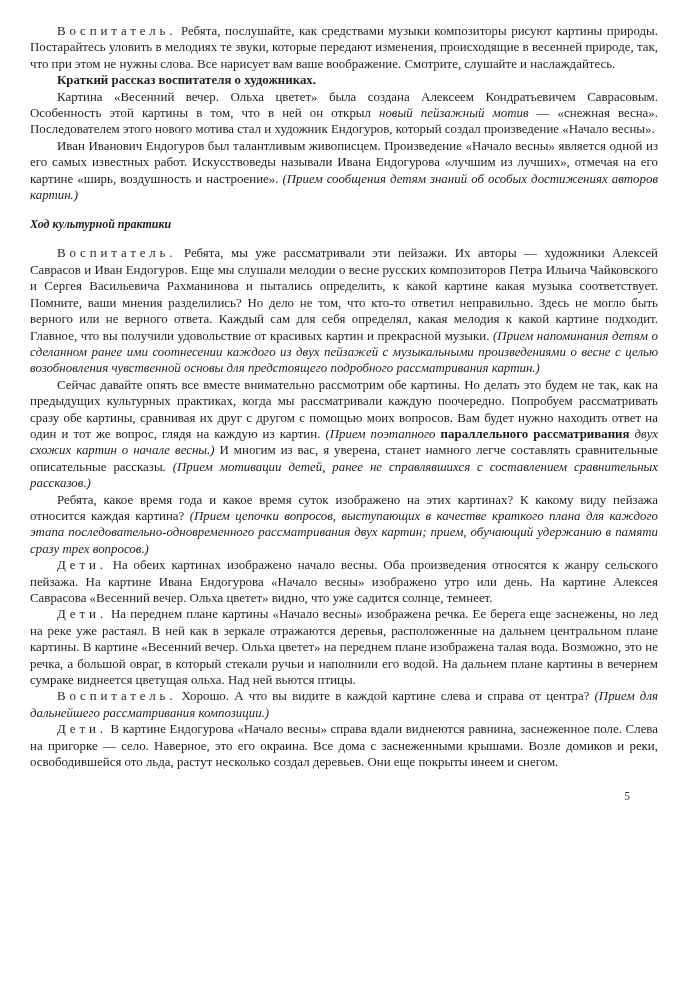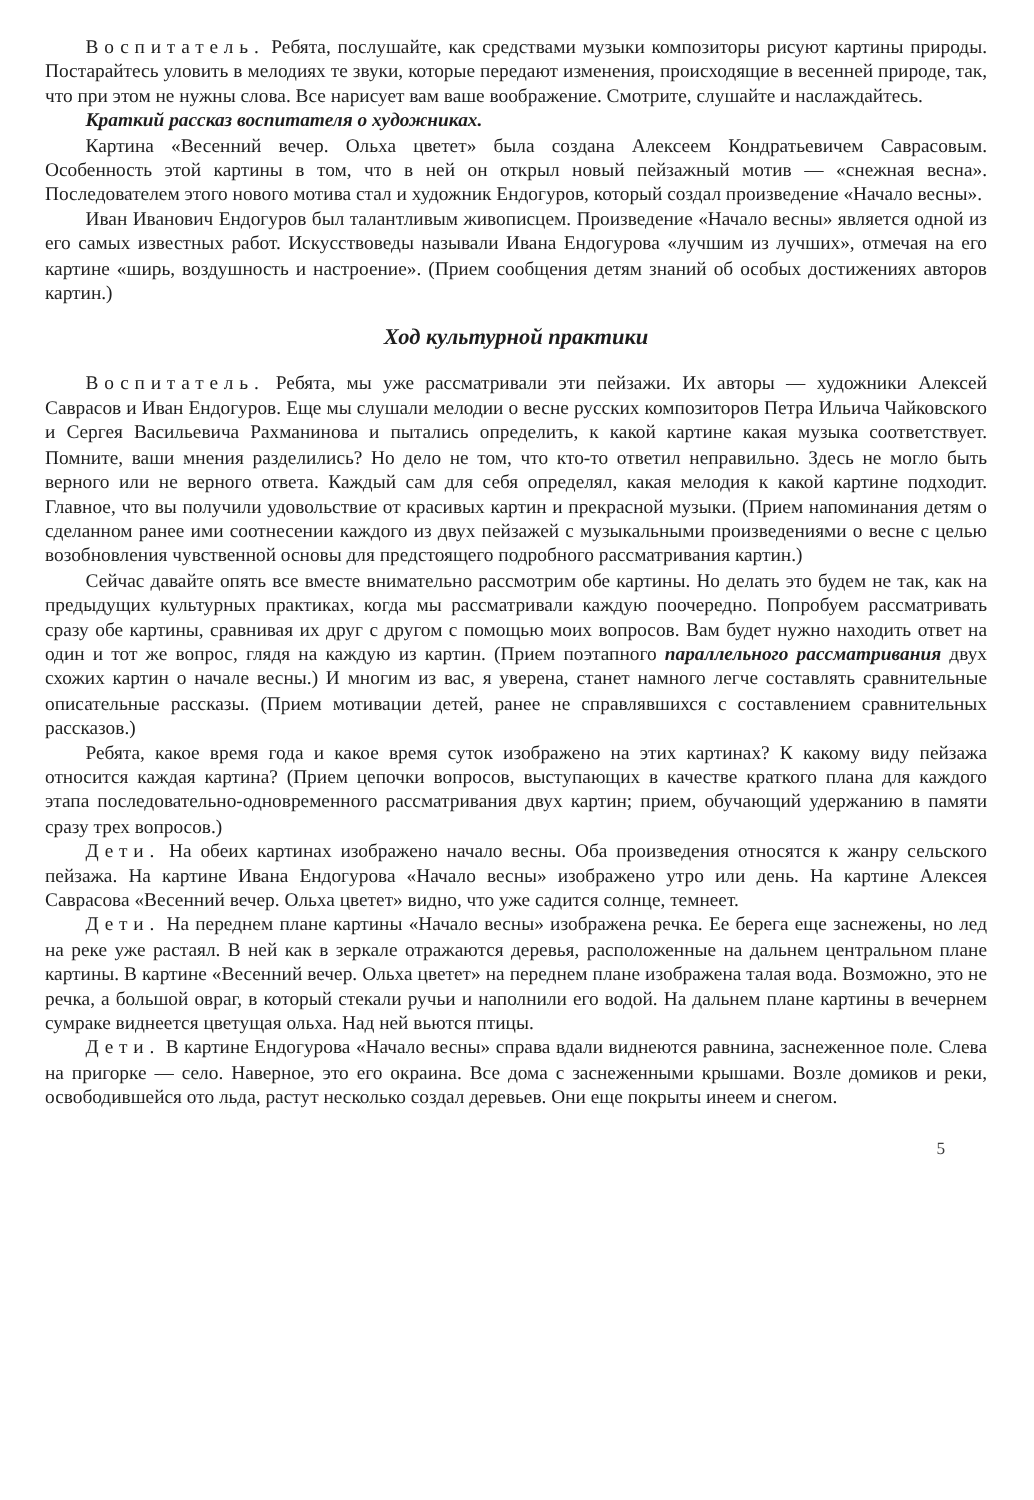--- a/index.html
+++ b/index.html
@@ -26,27 +26,27 @@
     text-align: justify;
   }
   .para {
     margin: 0;
     text-indent: 27px;
     font-size: 12.9px;
     line-height: 16.4px;
     text-align: justify;
   }
   .run-normal { font-style: normal; font-weight: normal; }
-  .run-italic { font-weight: normal; }
-  .run-bold-italic { font-style: italic; font-weight: bold; }
+  .run-italic { font-style: italic; font-weight: normal; }
+  .run-bold-italic { font-weight: bold; }
   .run-spaced { letter-spacing: 0.30em; }
   .section-heading {
     margin: 14px 0 13px 0;
-    text-align: center;
-    font-size: 15px;
+    text-align: left;
+    font-size: 12px;
     font-style: italic;
     font-weight: bold;
     text-indent: 0;
   }
   .page-number {
     margin-top: 20px;
     padding-right: 28px;
     text-align: right;
     font-size: 11.5px;
     color: #3a3a3a;
@@ -64,17 +64,18 @@
     </div>
 
   <h2 class="section-heading">Ход культурной практики</h2>
 
   <div class="text-block">
       <p class="para"><span class="run-spaced">Воспитатель.</span><span class="run-normal"> Ребята, мы уже рассматривали эти пейзажи. Их авторы — художники Алексей Саврасов и Иван Ендогуров. Еще мы слушали мелодии о весне русских композиторов Петра Ильича Чайковского и Сергея Васильевича Рахманинова и пытались определить, к какой картине какая музыка соответствует. Помните, ваши мнения разделились? Но дело не том, что кто-то ответил неправильно. Здесь не могло быть верного или не верного ответа. Каждый сам для себя определял, какая мелодия к какой картине подходит. Главное, что вы получили удовольствие от красивых картин и прекрасной музыки. </span><span class="run-italic">(Прием напоминания детям о сделанном ранее ими соотнесении каждого из двух пейзажей с музыкальными произведениями о весне с целью возобновления чувственной основы для предстоящего подробного рассматривания картин.)</span></p>
       <p class="para"><span class="run-normal">Сейчас давайте опять все вместе внимательно рассмотрим обе картины. Но делать это будем не так, как на предыдущих культурных практиках, когда мы рассматривали каждую поочередно. Попробуем рассматривать сразу обе картины, сравнивая их друг с другом с помощью моих вопросов. Вам будет нужно находить ответ на один и тот же вопрос, глядя на каждую из картин. </span><span class="run-italic">(Прием поэтапного </span><span class="run-bold-italic">параллельного рассматривания</span><span class="run-italic"> двух схожих картин о начале весны.)</span><span class="run-normal"> И многим из вас, я уверена, станет намного легче составлять сравнительные описательные рассказы. </span><span class="run-italic">(Прием мотивации детей, ранее не справлявшихся с составлением сравнительных рассказов.)</span></p>
       <p class="para"><span class="run-normal">Ребята, какое время года и какое время суток изображено на этих картинах? К какому виду пейзажа относится каждая картина? </span><span class="run-italic">(Прием цепочки вопросов, выступающих в качестве краткого плана для каждого этапа последовательно-одновременного рассматривания двух картин; прием, обучающий удержанию в памяти сразу трех вопросов.)</span></p>
       <p class="para"><span class="run-spaced">Дети.</span><span class="run-normal"> На обеих картинах изображено начало весны. Оба произведения относятся к жанру сельского пейзажа. На картине Ивана Ендогурова «Начало весны» изображено утро или день. На картине Алексея Саврасова «Весенний вечер. Ольха цветет» видно, что уже садится солнце, темнеет.</span></p>
       <p class="para"><span class="run-spaced">Дети.</span><span class="run-normal"> На переднем плане картины «Начало весны» изображена речка. Ее берега еще заснежены, но лед на реке уже растаял. В ней как в зеркале отражаются деревья, расположенные на дальнем центральном плане картины. В картине «Весенний вечер. Ольха цветет» на переднем плане изображена талая вода. Возможно, это не речка, а большой овраг, в который стекали ручьи и наполнили его водой. На дальнем плане картины в вечернем сумраке виднеется цветущая ольха. Над ней вьются птицы.</span></p>
+      <p class="para"><span class="run-spaced">Воспитатель.</span><span class="run-normal"> Хорошо. А что вы видите в каждой картине слева и справа от центра? </span><span class="run-italic">(Прием для дальнейшего рассматривания композиции.)</span></p>
       <p class="para"><span class="run-spaced">Дети.</span><span class="run-normal"> В картине Ендогурова «Начало весны» справа вдали виднеются равнина, заснеженное поле. Слева на пригорке — село. Наверное, это его окраина. Все дома с заснеженными крышами. Возле домиков и реки, освободившейся ото льда, растут несколько создал деревьев. Они еще покрыты инеем и снегом.</span></p>
     </div>
 
   <div class="page-number">5</div>
 </div>
 
 </body></html>

